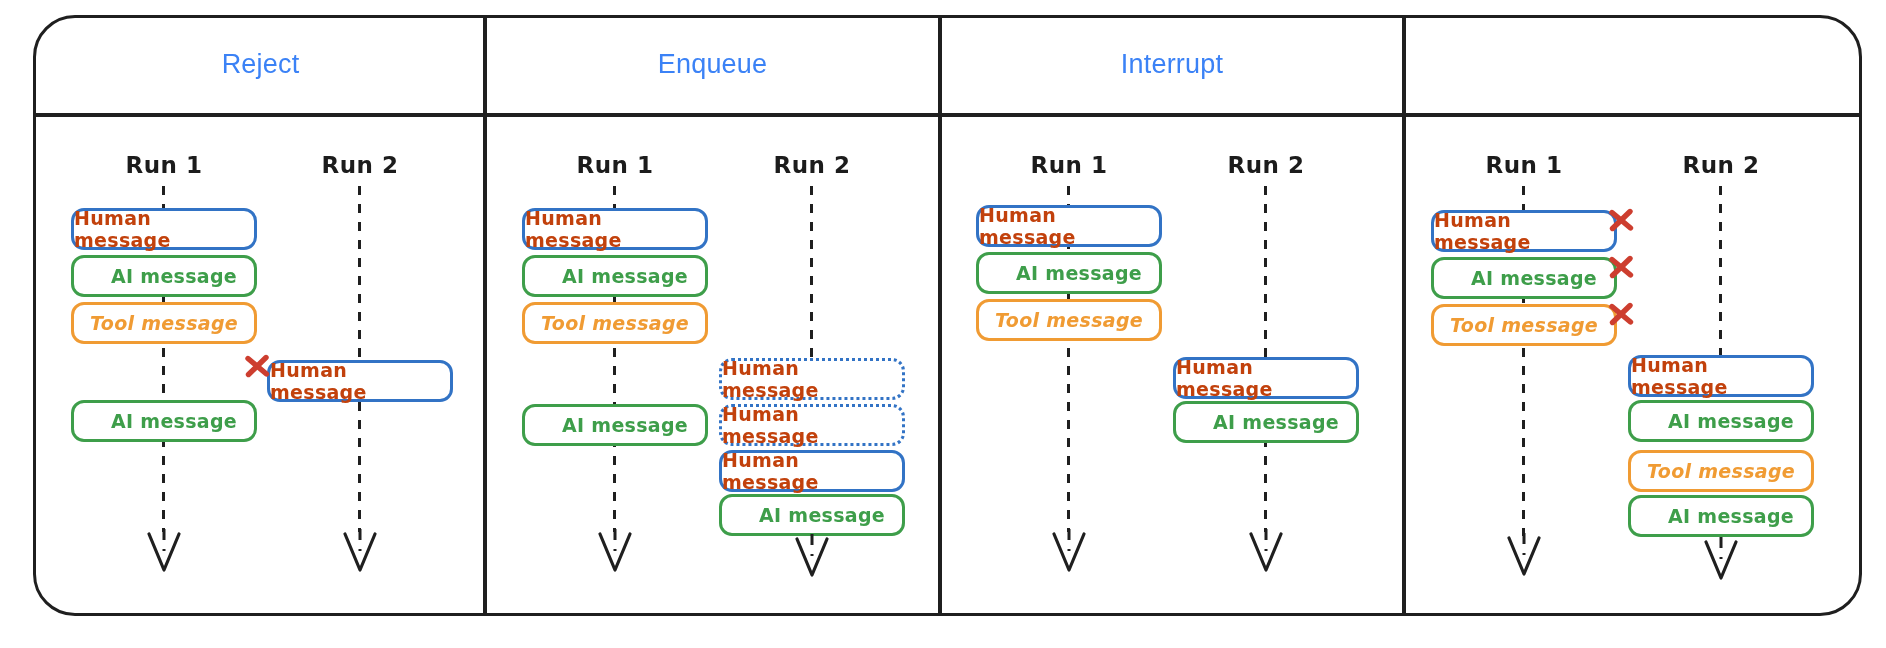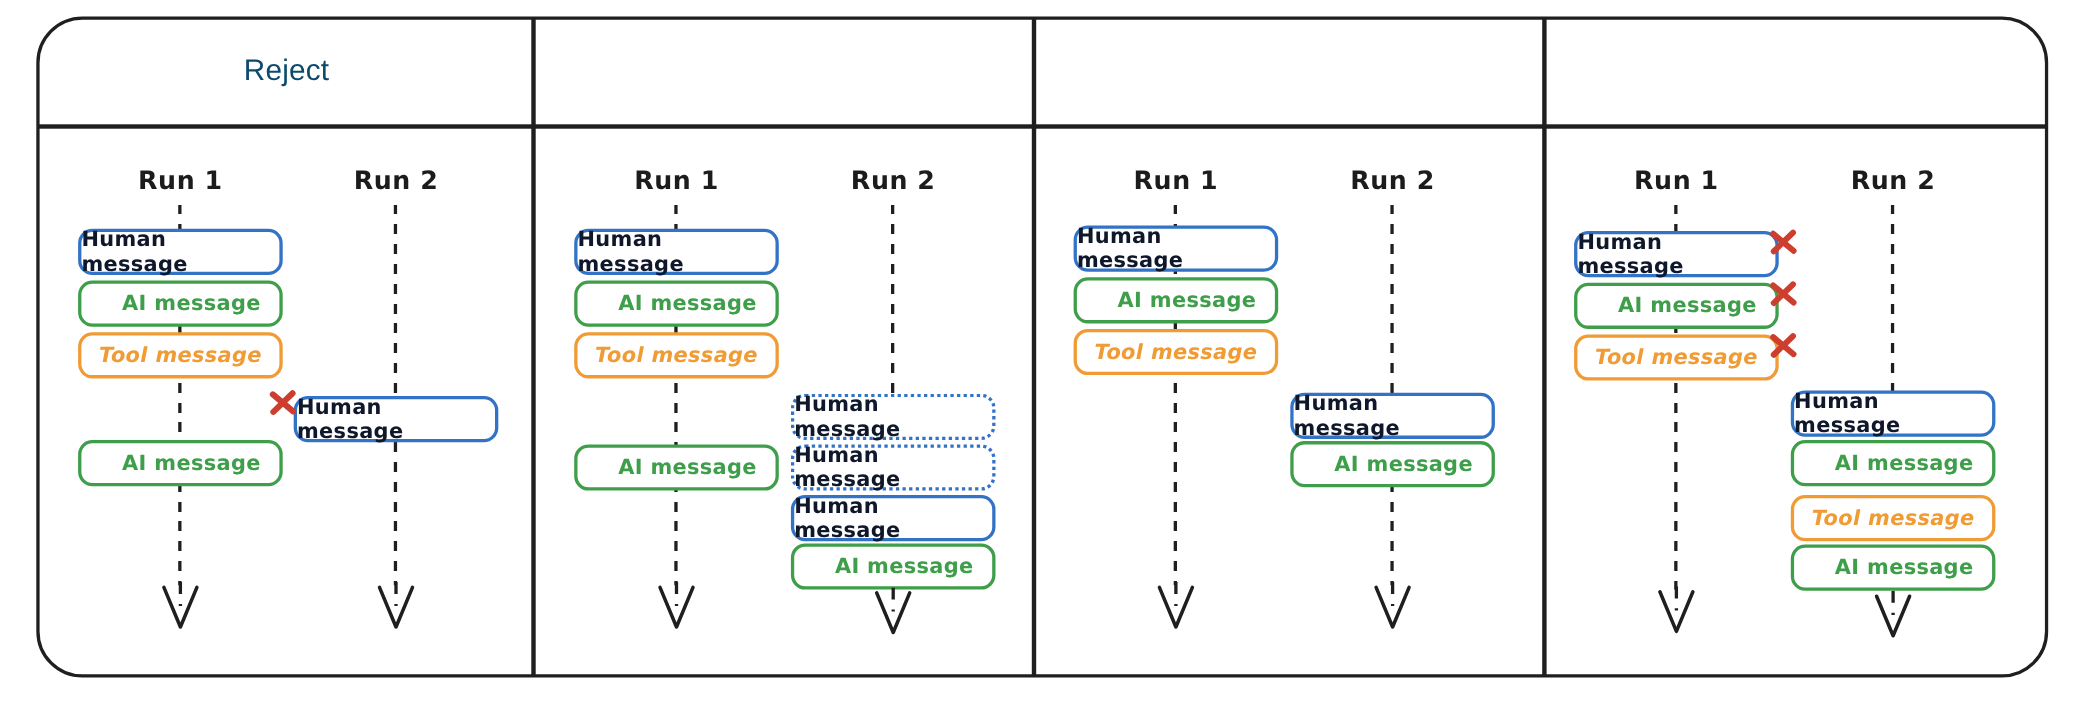--- a/index.html
+++ b/index.html
@@ -8,55 +8,57 @@
     font-family:"Liberation Sans", sans-serif;
   }
   .frame{
     position:absolute;left:33px;top:15px;width:1829px;height:601px;
     border:3.5px solid #1f1f1f;border-radius:42px;box-sizing:border-box;background:transparent;
   }
   .header-sep{position:absolute;left:35px;top:113px;width:1825px;height:3.5px;background:#1f1f1f;}
   .divider{position:absolute;top:16px;height:599px;width:3.5px;background:#1f1f1f;}
   .panel-title{
     position:absolute;top:16px;height:97px;display:flex;align-items:center;justify-content:center;
-    font-size:27px;color:#0c4a6e;letter-spacing:0.2px;
+    font-size:27px;color:#3b82f6;letter-spacing:0.2px;
   }
   .run-label{
     position:absolute;width:140px;text-align:center;top:152px;
     font-family:"DejaVu Sans", sans-serif;font-weight:700;font-size:23px;color:#1c1c1c;letter-spacing:0.5px;
   }
   .vline{
     position:absolute;width:3px;z-index:1;
     background:repeating-linear-gradient(to bottom,#1f1f1f 0 9px,transparent 9px 18px);
   }
   .msg{
     position:absolute;width:186px;height:42px;box-sizing:border-box;z-index:2;
     border:3px solid;border-radius:13px;background:#ffffff;
     display:flex;align-items:center;justify-content:center;
     font-family:"DejaVu Sans", sans-serif;font-weight:600;font-size:19px;letter-spacing:0.3px;
   }
-  .msg.human{border-color:#3273c5;color:#0f172a;}
+  .msg.human{border-color:#3273c5;color:#c2410c;}
   .msg.ai{border-color:#3e9e4a;color:#3e9e4a;padding-left:20px;}
   .msg.tool{border-color:#f09b33;color:#f09b33;font-style:italic;}
   .msg.queued{border-style:dotted;}
   .arrow{position:absolute;width:36px;height:46px;z-index:2;}
   .xmark{position:absolute;width:28px;height:28px;z-index:3;}
 </style>
 </head>
 <body>
 
 <div class="canvas">
 
   <div class="frame"></div>
   <div class="header-sep"></div>
   <div class="divider" style="left:483px"></div>
   <div class="divider" style="left:938px"></div>
   <div class="divider" style="left:1402px"></div>
 
   <div class="panel-title" style="left:36px;width:449px">Reject</div>
+  <div class="panel-title" style="left:485px;width:455px">Enqueue</div>
+  <div class="panel-title" style="left:940px;width:464px">Interrupt</div>
 
   <div class="run-label" style="left:94px">Run 1</div>
   <div class="run-label" style="left:290px">Run 2</div>
   <div class="run-label" style="left:545px">Run 1</div>
   <div class="run-label" style="left:742px">Run 2</div>
   <div class="run-label" style="left:999px">Run 1</div>
   <div class="run-label" style="left:1196px">Run 2</div>
   <div class="run-label" style="left:1454px">Run 1</div>
   <div class="run-label" style="left:1651px">Run 2</div>
 

